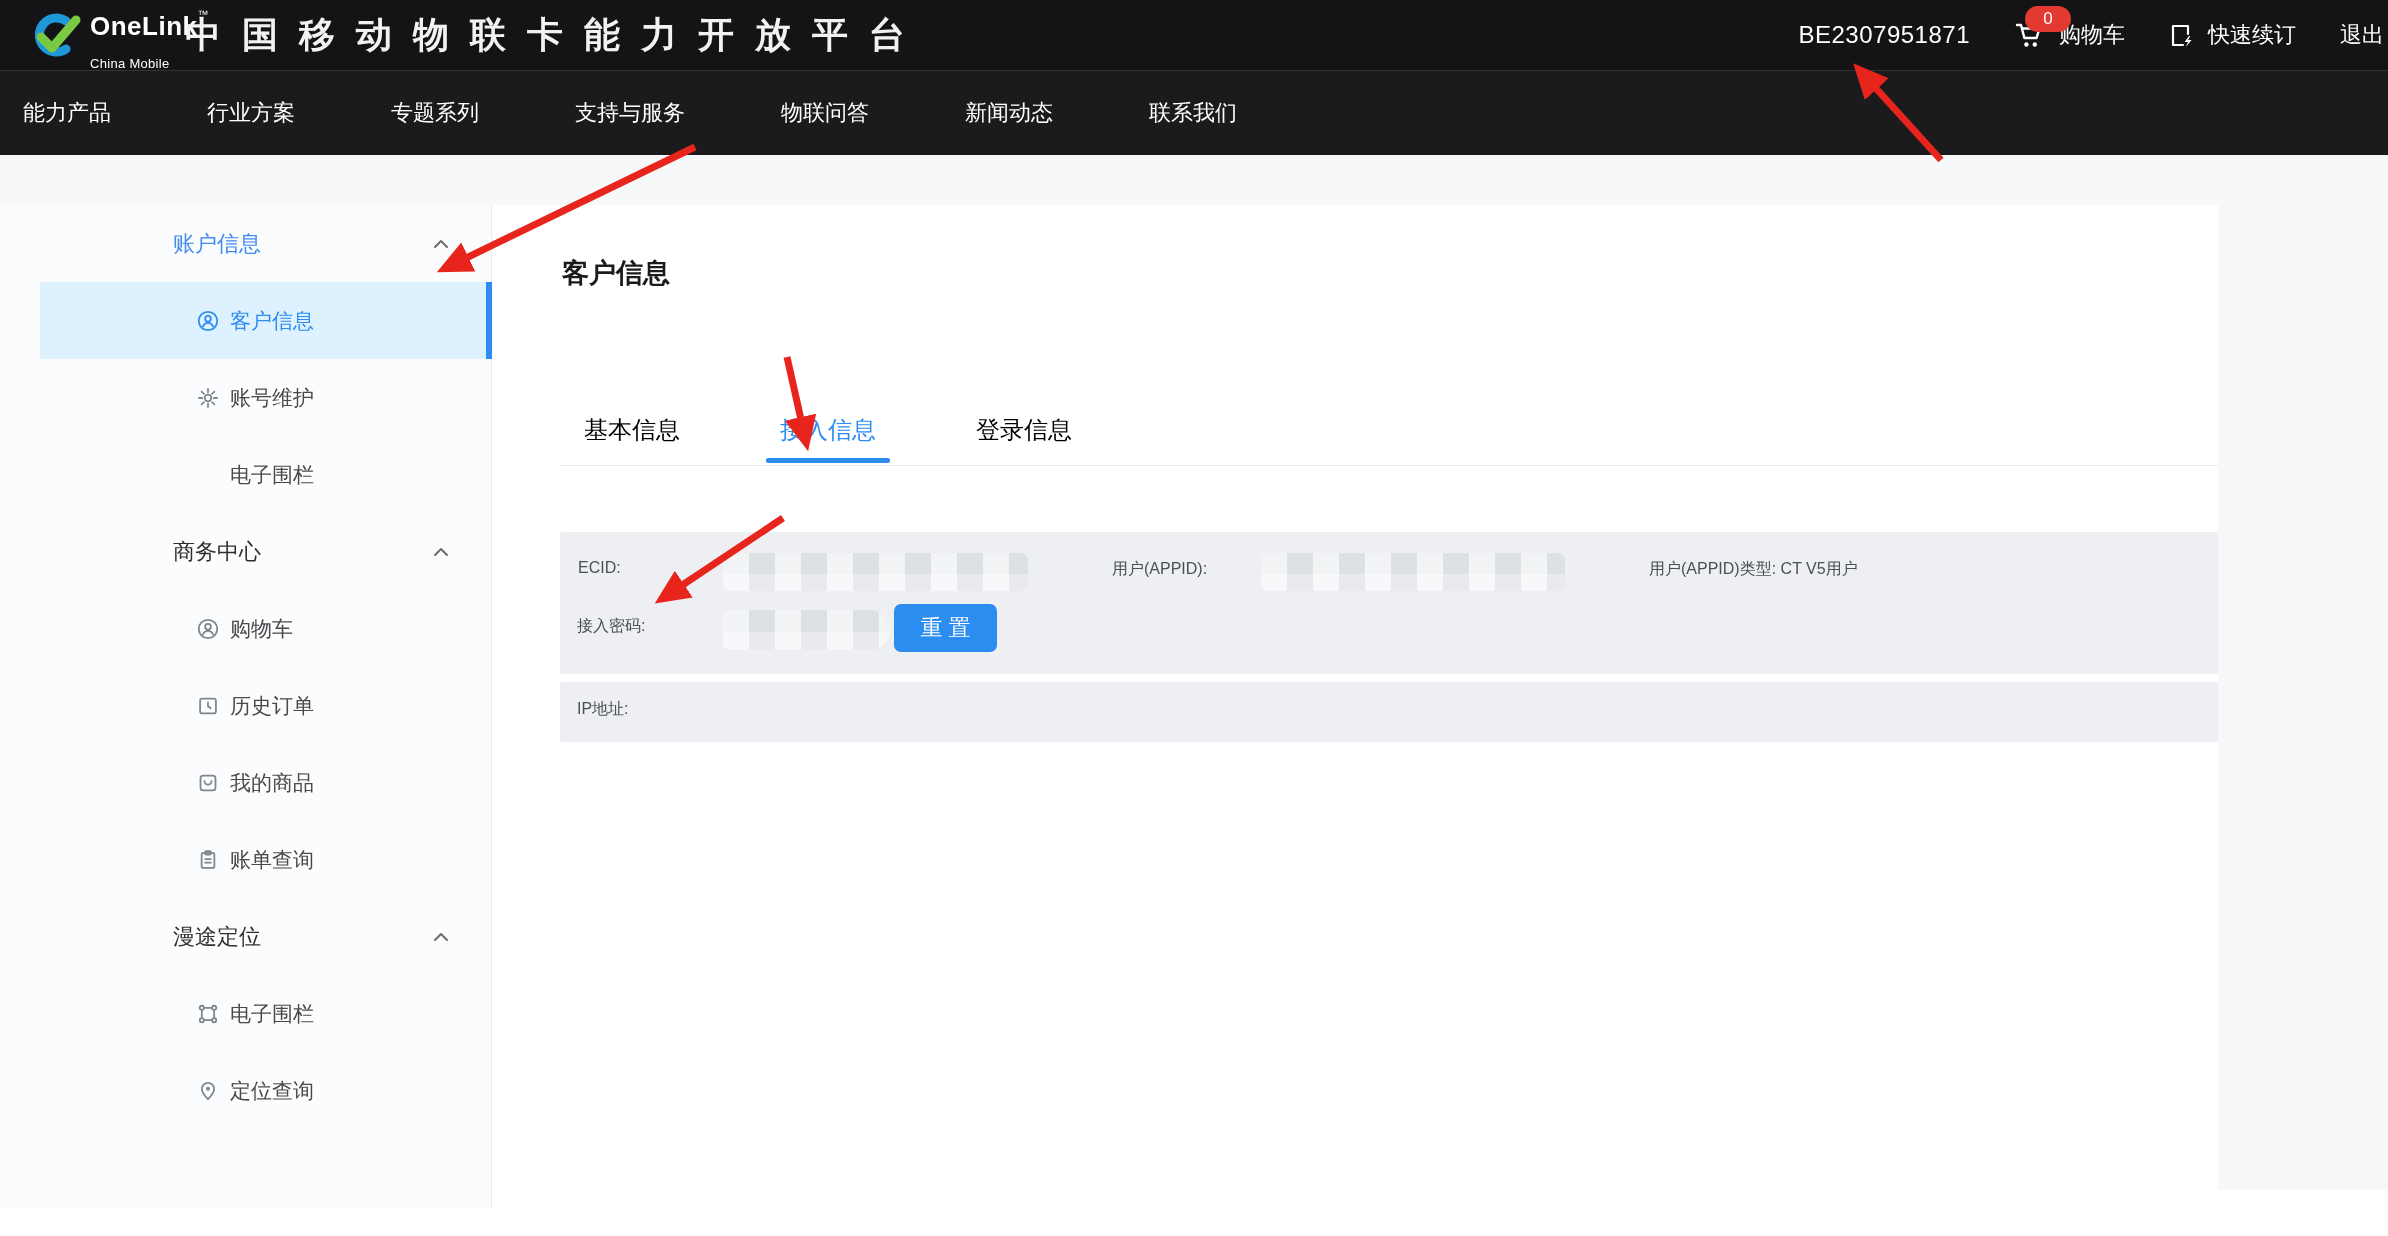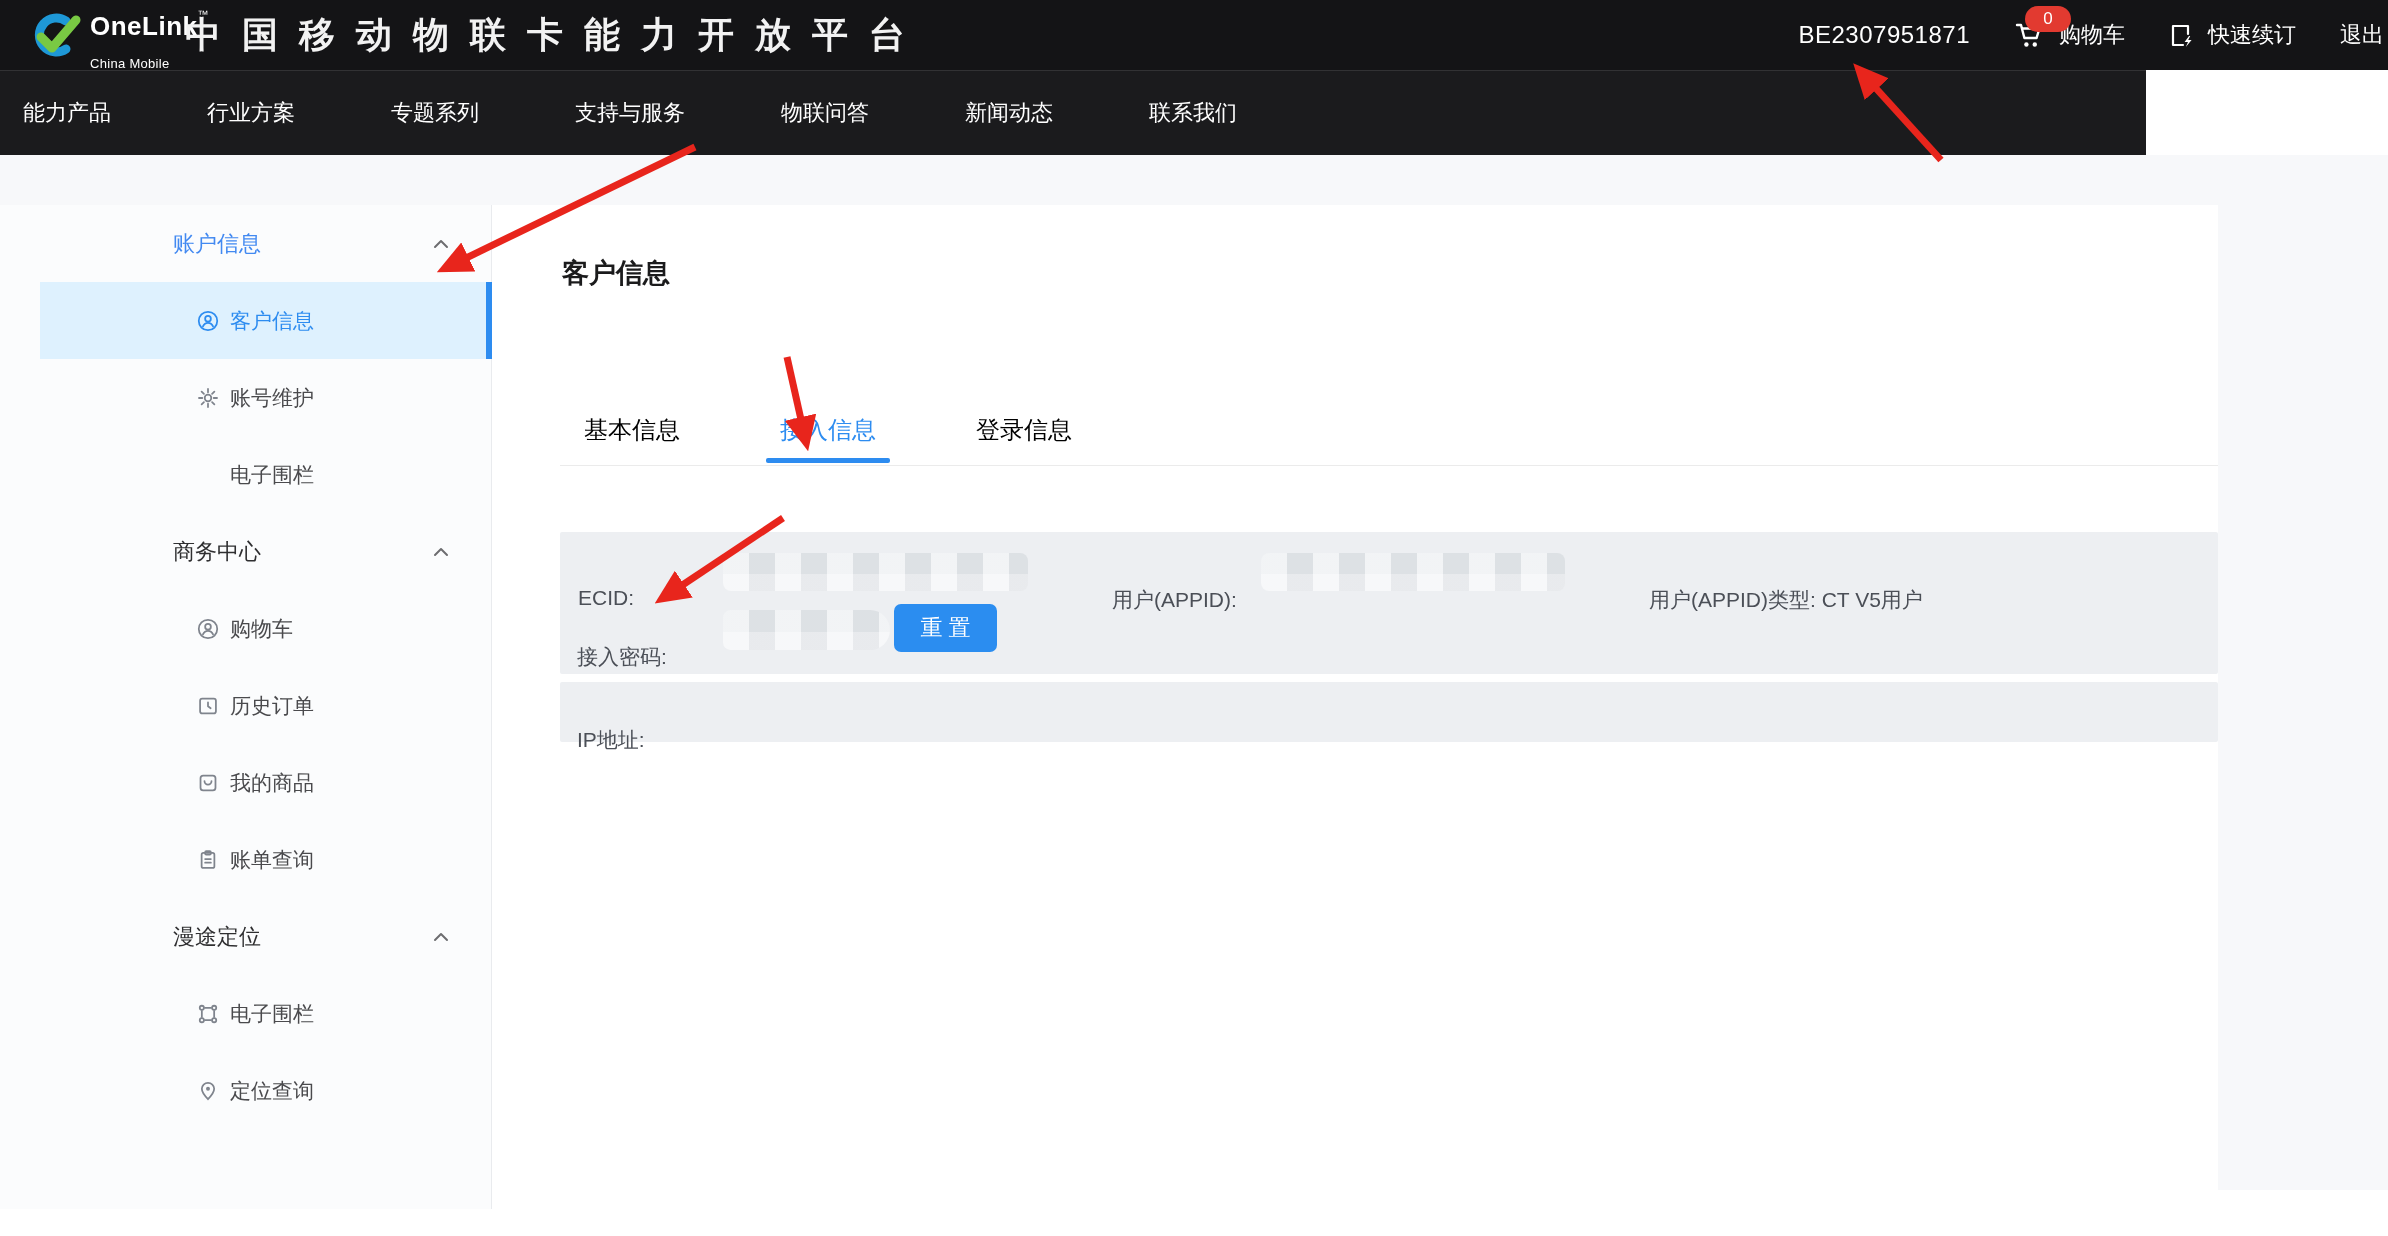--- a/index.html
+++ b/index.html
@@ -20,21 +20,21 @@
   .account-id{font-size:24px;letter-spacing:.5px;}
   .cart-wrap{display:flex;align-items:center;gap:13px;cursor:pointer;}
   .cart-icon-wrap{position:relative;width:32px;height:32px;}
   .badge{position:absolute;left:11px;top:-13px;min-width:46px;height:26px;border-radius:13px;background:#e23a30;
     color:#fff;font-size:17px;display:flex;align-items:center;justify-content:center;padding:0 6px;}
   .top-label{font-size:22px;}
   .renew-wrap{display:flex;align-items:center;gap:12px;cursor:pointer;}
   .logout{font-size:22px;cursor:pointer;}
 
   
-  .navbar{position:absolute;left:0;top:70px;width:2146px;height:85px;background:#1b1b1d;border-top:1px solid #323234;
+  .navbar{position:absolute;left:0;top:70px;width:2388px;height:85px;background:#1b1b1d;border-top:1px solid #323234;
     display:flex;align-items:center;gap:96px;padding-left:23px;z-index:5;}
   .nav-item{color:#ffffff;font-size:22px;white-space:nowrap;cursor:pointer;}
 
   
   .page-band{position:absolute;left:0;top:155px;width:2388px;height:1035px;background:#f7f8fa;}
 
   
   .sidebar{position:absolute;left:0;top:205px;width:492px;height:1004px;background:#fbfcfd;
     border-right:1px solid #e9ebee;display:flex;flex-direction:column;z-index:4;padding-left:40px;}
   .srow{flex:0 0 77px;height:77px;display:flex;align-items:center;position:relative;cursor:pointer;}
@@ -54,21 +54,21 @@
   .tabs{position:absolute;left:68px;top:190px;width:1658px;height:71px;border-bottom:1px solid #ebebeb;
     display:flex;gap:52px;}
   .tab{height:70px;padding:0 24px;display:flex;align-items:center;font-size:24px;color:#000000;
     position:relative;cursor:pointer;white-space:nowrap;}
   .tab.active{color:#2d8cf0;}
   .tab.active::after{content:"";position:absolute;left:10px;right:10px;bottom:2px;height:5px;border-radius:2px;background:#2d8cf0;}
   .section-label{position:absolute;left:68px;top:288px;font-size:16px;color:#3d3d3f;margin-top:40px;}
   .panel{position:absolute;left:68px;width:1658px;background:#edeff2;border-radius:2px;}
   .panel-1{top:327px;height:142px;}
   .panel-2{top:477px;height:60px;}
-  .f-label{position:absolute;font-size:21px;color:#4b4f57;white-space:nowrap;margin-top:27px;}
+  .f-label{position:absolute;font-size:16px;color:#4b4f57;white-space:nowrap;}
   .redacted{position:absolute;border-radius:8px;background-color:#e4e8ec;
     background-image:repeating-linear-gradient(90deg,rgba(255,255,255,.55) 0 26px,rgba(0,0,0,.025) 26px 52px),
       linear-gradient(#e2e6ea 0 55%,#eef0f3 55% 100%);}
   .redact-pass{border-radius:8px 22px 22px 8px;}
   .reset-btn{position:absolute;left:334px;top:72px;width:103px;height:48px;background:#2b8df0;border:none;
     border-radius:7px;color:#fff;font-size:22px;display:flex;align-items:center;justify-content:center;
     cursor:pointer;font-family:inherit;}
 
   
   .arrows{position:absolute;left:0;top:0;width:2388px;height:1236px;pointer-events:none;z-index:40;}

